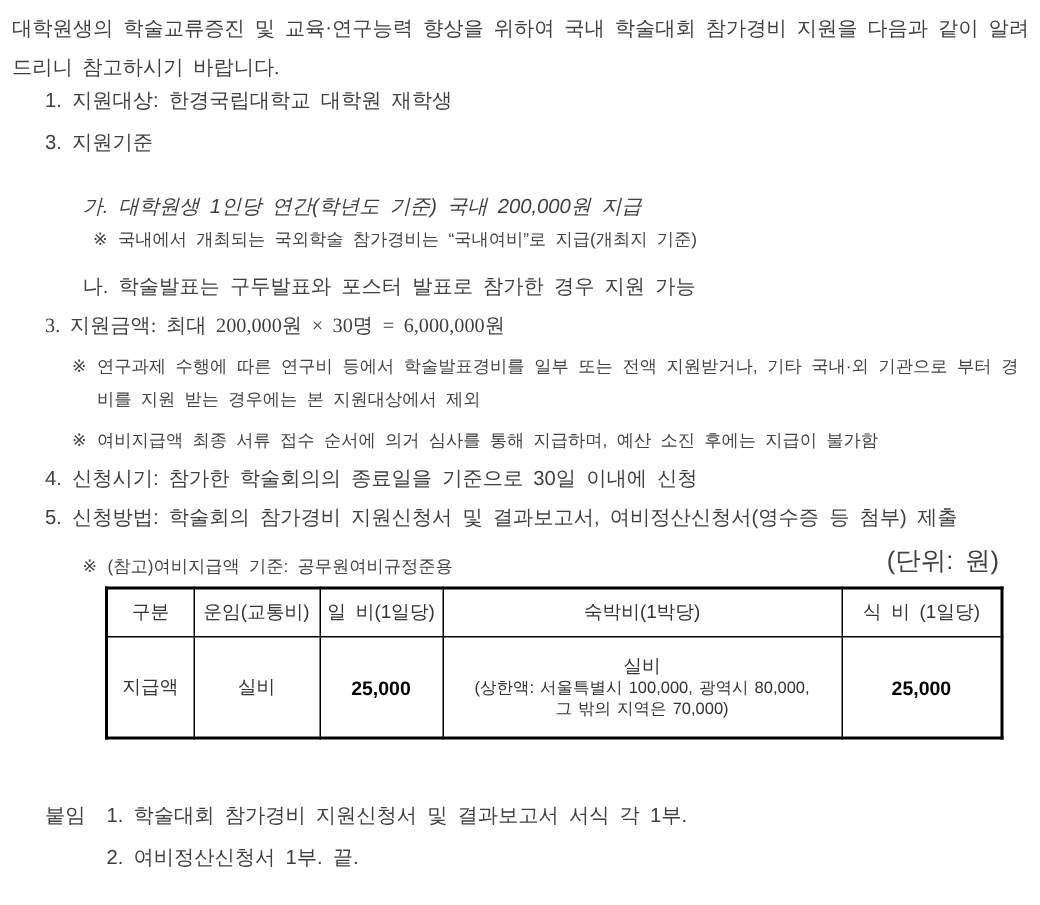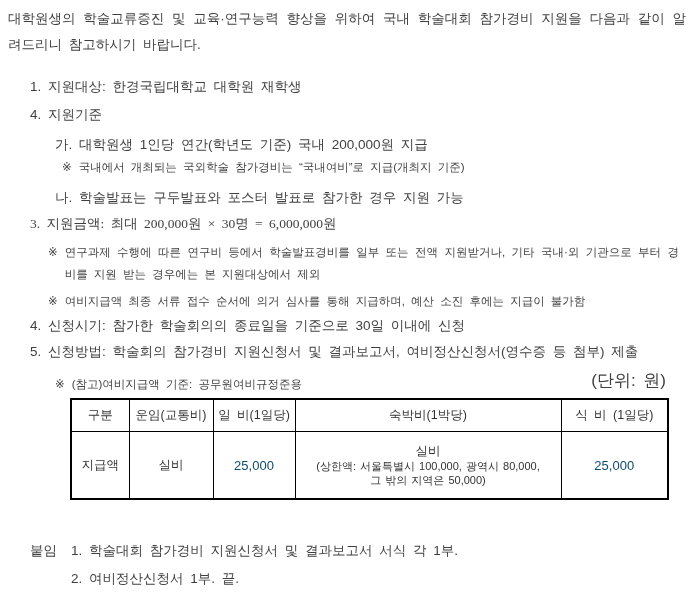--- a/index.html
+++ b/index.html
@@ -14,29 +14,30 @@
     font-size: 13.5px;
     word-spacing: 3px;
   }
   .doc { padding: 6px 8px 0 8px; }
 
   .intro {
     margin: 0;
     width: 678px;
     line-height: 26px;
     text-align: justify;
+    font-family: Liberation Serif, serif;
   }
 
   .line { line-height: 17px; }
   .l1 { padding-left: 22px; }
   .l2 { padding-left: 47px; }
 
-  #item1  { margin-top: 20px; }
+  #item1  { margin-top: 0; }
   #item2  { margin-top: 11px; }
-  #item2a { margin-top: 13px; }
+  #item2a { margin-top: 26px; font-style: italic; }
   #item2b { margin-top: 14px; }
   #item2c { margin-top: 11px; }
   #item3  { margin-top: 9px; font-family: Liberation Serif, serif;  }
   #item4  { margin-top: 8px;  }
   #item5  { margin-top: 9px;  }
 
   .note {
     display: flex;
     font-size: 11.5px;
     color: #424242;
@@ -77,42 +78,42 @@
     height: 27px;
     padding: 2px;
     text-align: center;
   }
   table.allow td {
     height: 62px;
     padding: 2px;
     text-align: center;
     vertical-align: middle;
   }
-  .bold { font-weight: normal; font-size: 13px; color: #0c4a6e; }
+  .bold { font-weight: bold; font-size: 13px; color: #000000; }
   .lodging-note { font-size: 11px; line-height: 14px; word-spacing: 1px; }
   .lodging-main { line-height: 16px; }
 
   .attach {
     margin-top: 42px;
     padding-left: 22px;
     display: flex;
   }
   .attach .alabel { flex: 0 0 auto; margin-right: 14px; line-height: 17px; }
   .attach .aitems { flex: 1 1 auto; }
   .attach .aitems .line + .line { margin-top: 11px; }
 </style>
 </head>
 <body>
 
 <div class="doc">
 
   <p class="intro">대학원생의 학술교류증진 및 교육·연구능력 향상을 위하여 국내 학술대회 참가경비 지원을 다음과 같이 알려드리니 참고하시기 바랍니다.</p>
 
   <div class="line l1" id="item1">1. 지원대상: 한경국립대학교 대학원 재학생</div>
-  <div class="line l1" id="item2">4. 지원기준</div>
+  <div class="line l1" id="item2">3. 지원기준</div>
 
   <div class="line l2" id="item2a">가. 대학원생 1인당 연간(학년도 기준) 국내 200,000원 지급</div>
   <div class="note" id="note2a">
     <span class="mk">※</span>
     <span class="nt">국내에서 개최되는 국외학술 참가경비는 “국내여비”로 지급(개최지 기준)</span>
   </div>
 
   <div class="line l2" id="item2b">나. 학술발표는 구두발표와 포스터 발표로 참가한 경우 지원 가능</div>
 
   <div class="line l1" id="item3">3. 지원금액: 최대 200,000원 × 30명 = 6,000,000원</div>
@@ -152,21 +153,21 @@
       <th>숙박비(1박당)</th>
       <th>식 비 (1일당)</th>
     </tr>
     <tr>
       <td>지급액</td>
       <td>실비</td>
       <td class="bold">25,000</td>
       <td>
         <div class="lodging-main">실비</div>
         <div class="lodging-note">(상한액: 서울특별시 100,000, 광역시 80,000,</div>
-        <div class="lodging-note">그 밖의 지역은 50,000)</div>
+        <div class="lodging-note">그 밖의 지역은 70,000)</div>
       </td>
       <td class="bold">25,000</td>
     </tr>
   </tbody>
     </table>
 
   <div class="attach">
     <span class="alabel">붙임</span>
     <div class="aitems">
       <div class="line">1. 학술대회 참가경비 지원신청서 및 결과보고서 서식 각 1부.</div>

